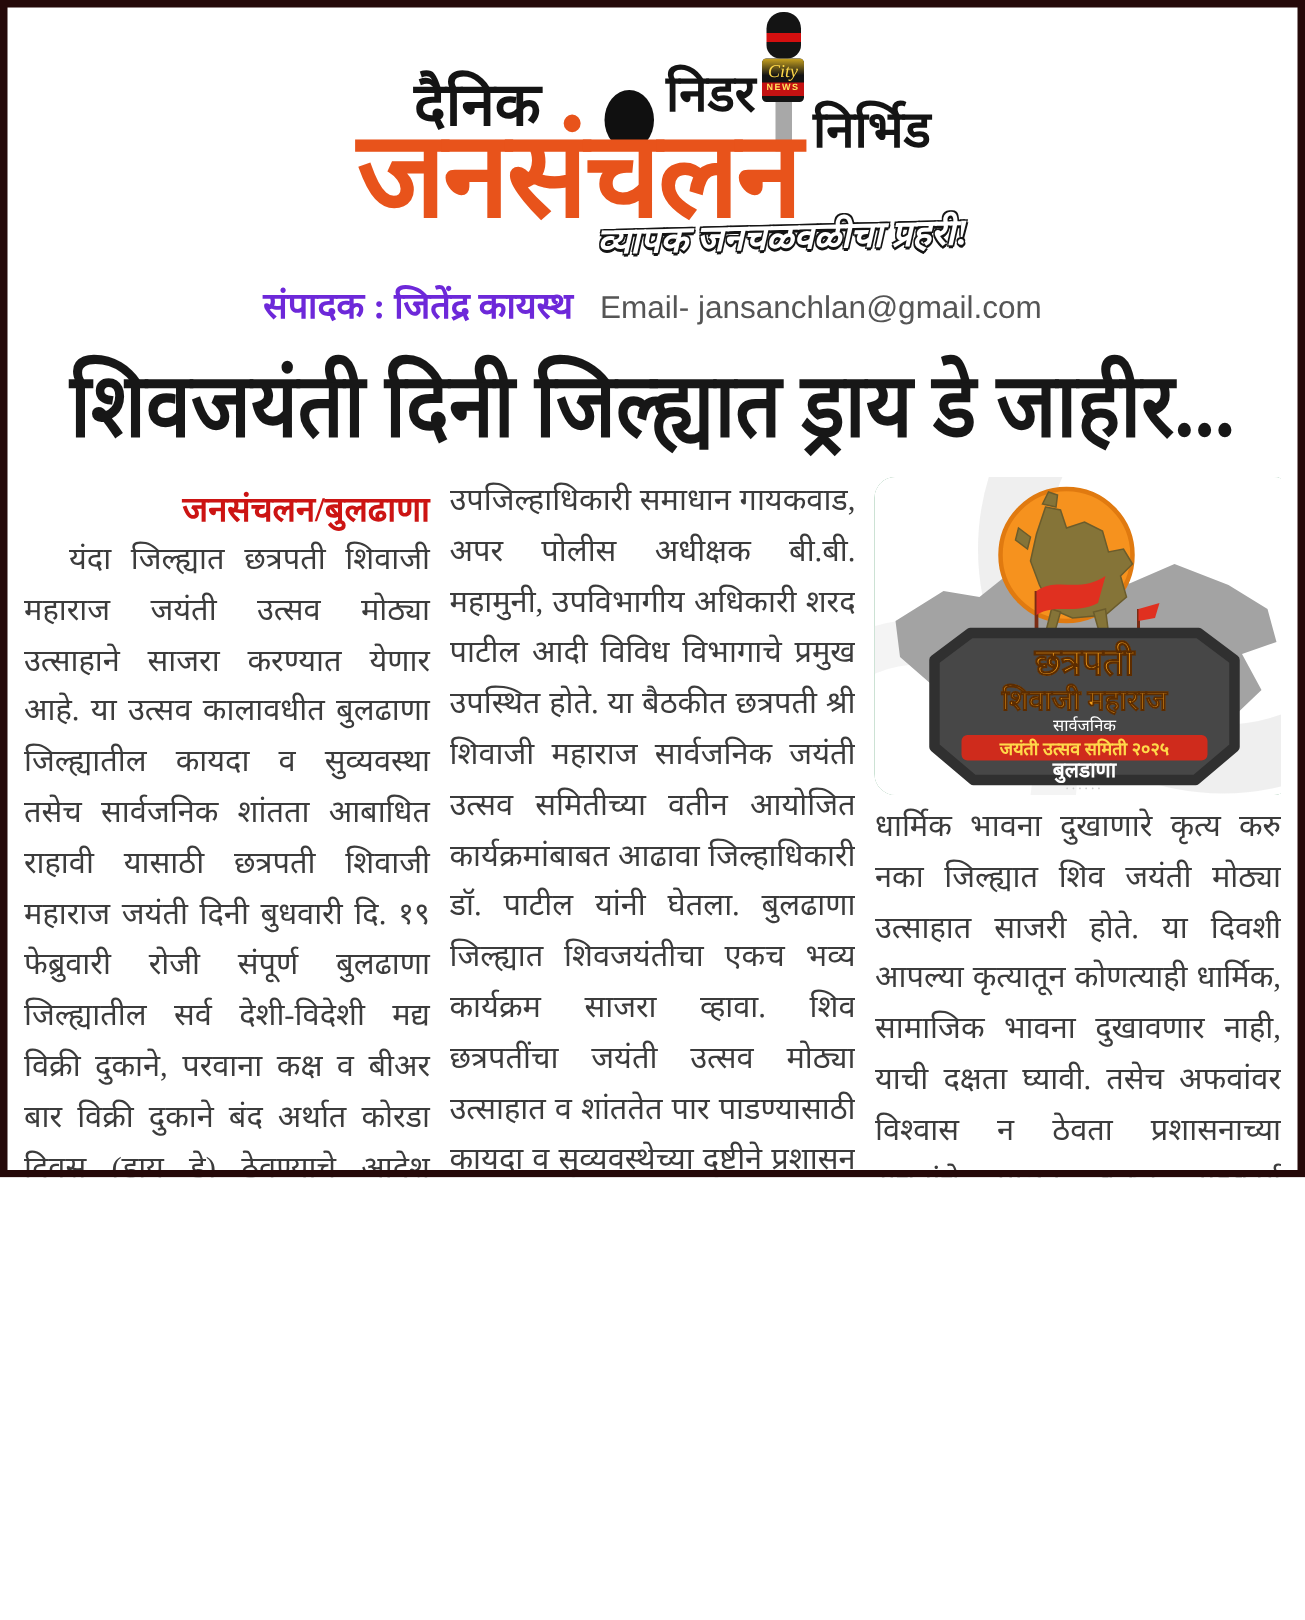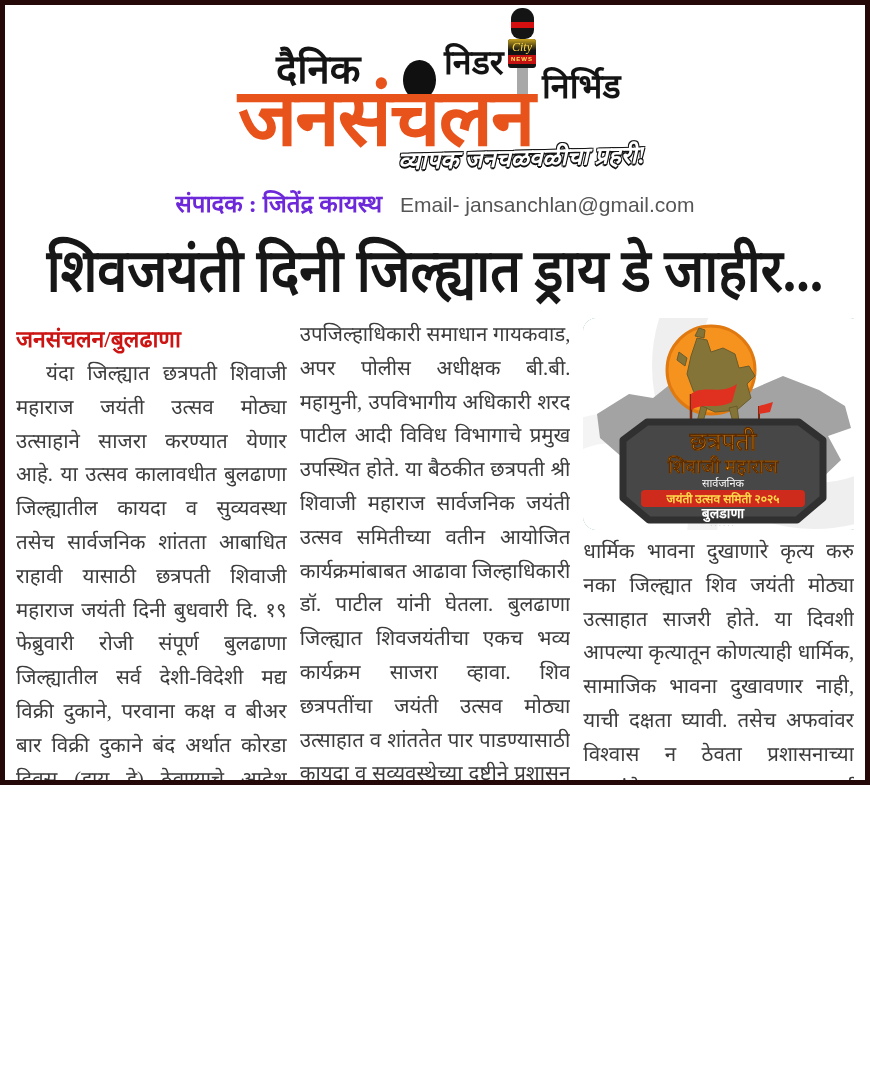--- a/index.html
+++ b/index.html
@@ -36,21 +36,21 @@
   .editor-email{font-size:21px;color:#555;font-family:"Liberation Sans","DejaVu Sans",sans-serif;margin-left:14px;margin-top:25px;}
 
   
   .headline{position:absolute;top:226px;left:18px;width:834px;height:88px;
             font-size:55px;line-height:84px;font-weight:800;color:#171717;text-align:center;
             white-space:nowrap;transform:scale(0.98,1.08);transform-origin:center top;}
 
   
   .body-cols{position:absolute;top:318px;left:16px;width:838px;height:686px;display:flex;gap:13px;overflow:hidden;}
   .col{flex:1 1 0;overflow:hidden;}
-  .byline{font-size:23px;font-weight:bold;text-align:left;margin:4px 0 3px 0;}
+  .byline{font-size:23px;font-weight:bold;text-align:right;margin:4px 0 3px 0;}
   .para{font-size:20.5px;line-height:33.8px;color:#3c3c3c;text-align:justify;text-justify:inter-word;}
   .para.indent{text-indent:30px;}
 
   
   .badge-card{width:280px;height:212px;border-radius:14px;overflow:hidden;background:#15803d;
               box-shadow:0 0 0 1px #eee inset;margin-bottom:5px;}
 
   
   .footer{position:absolute;left:0;bottom:8px;width:100%;text-align:center;
           font-family:"Liberation Sans","DejaVu Sans",sans-serif;}

